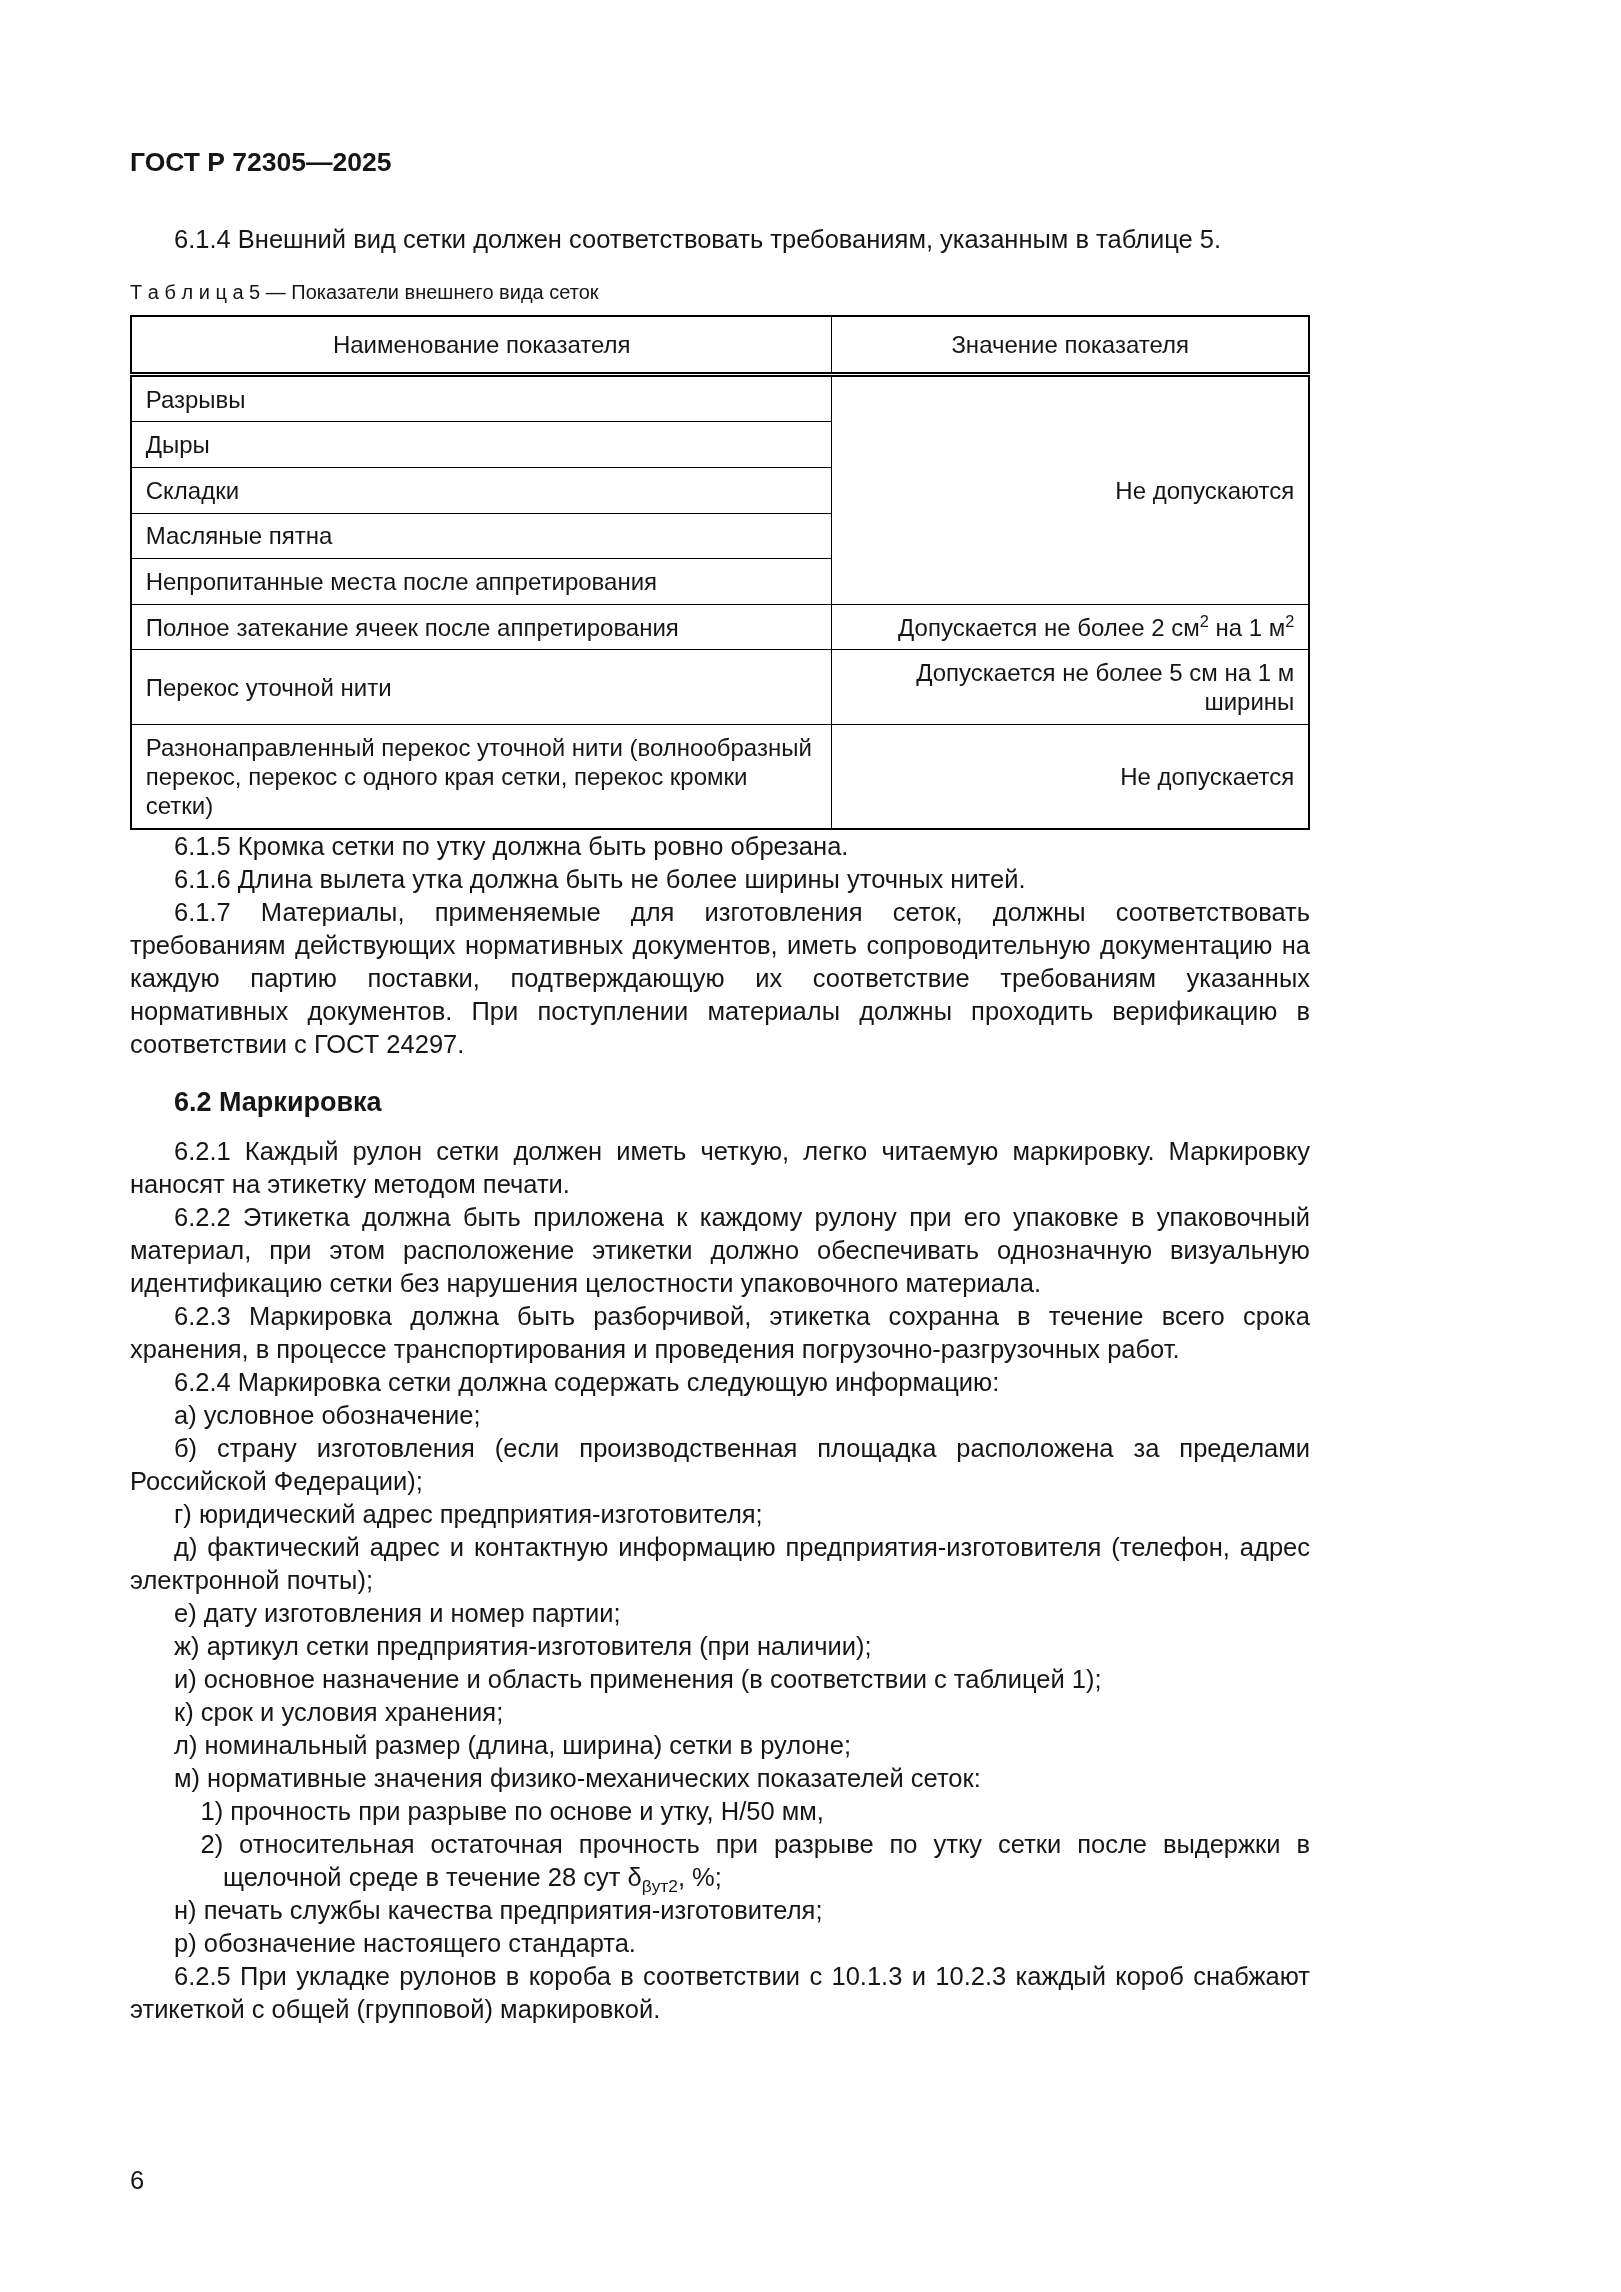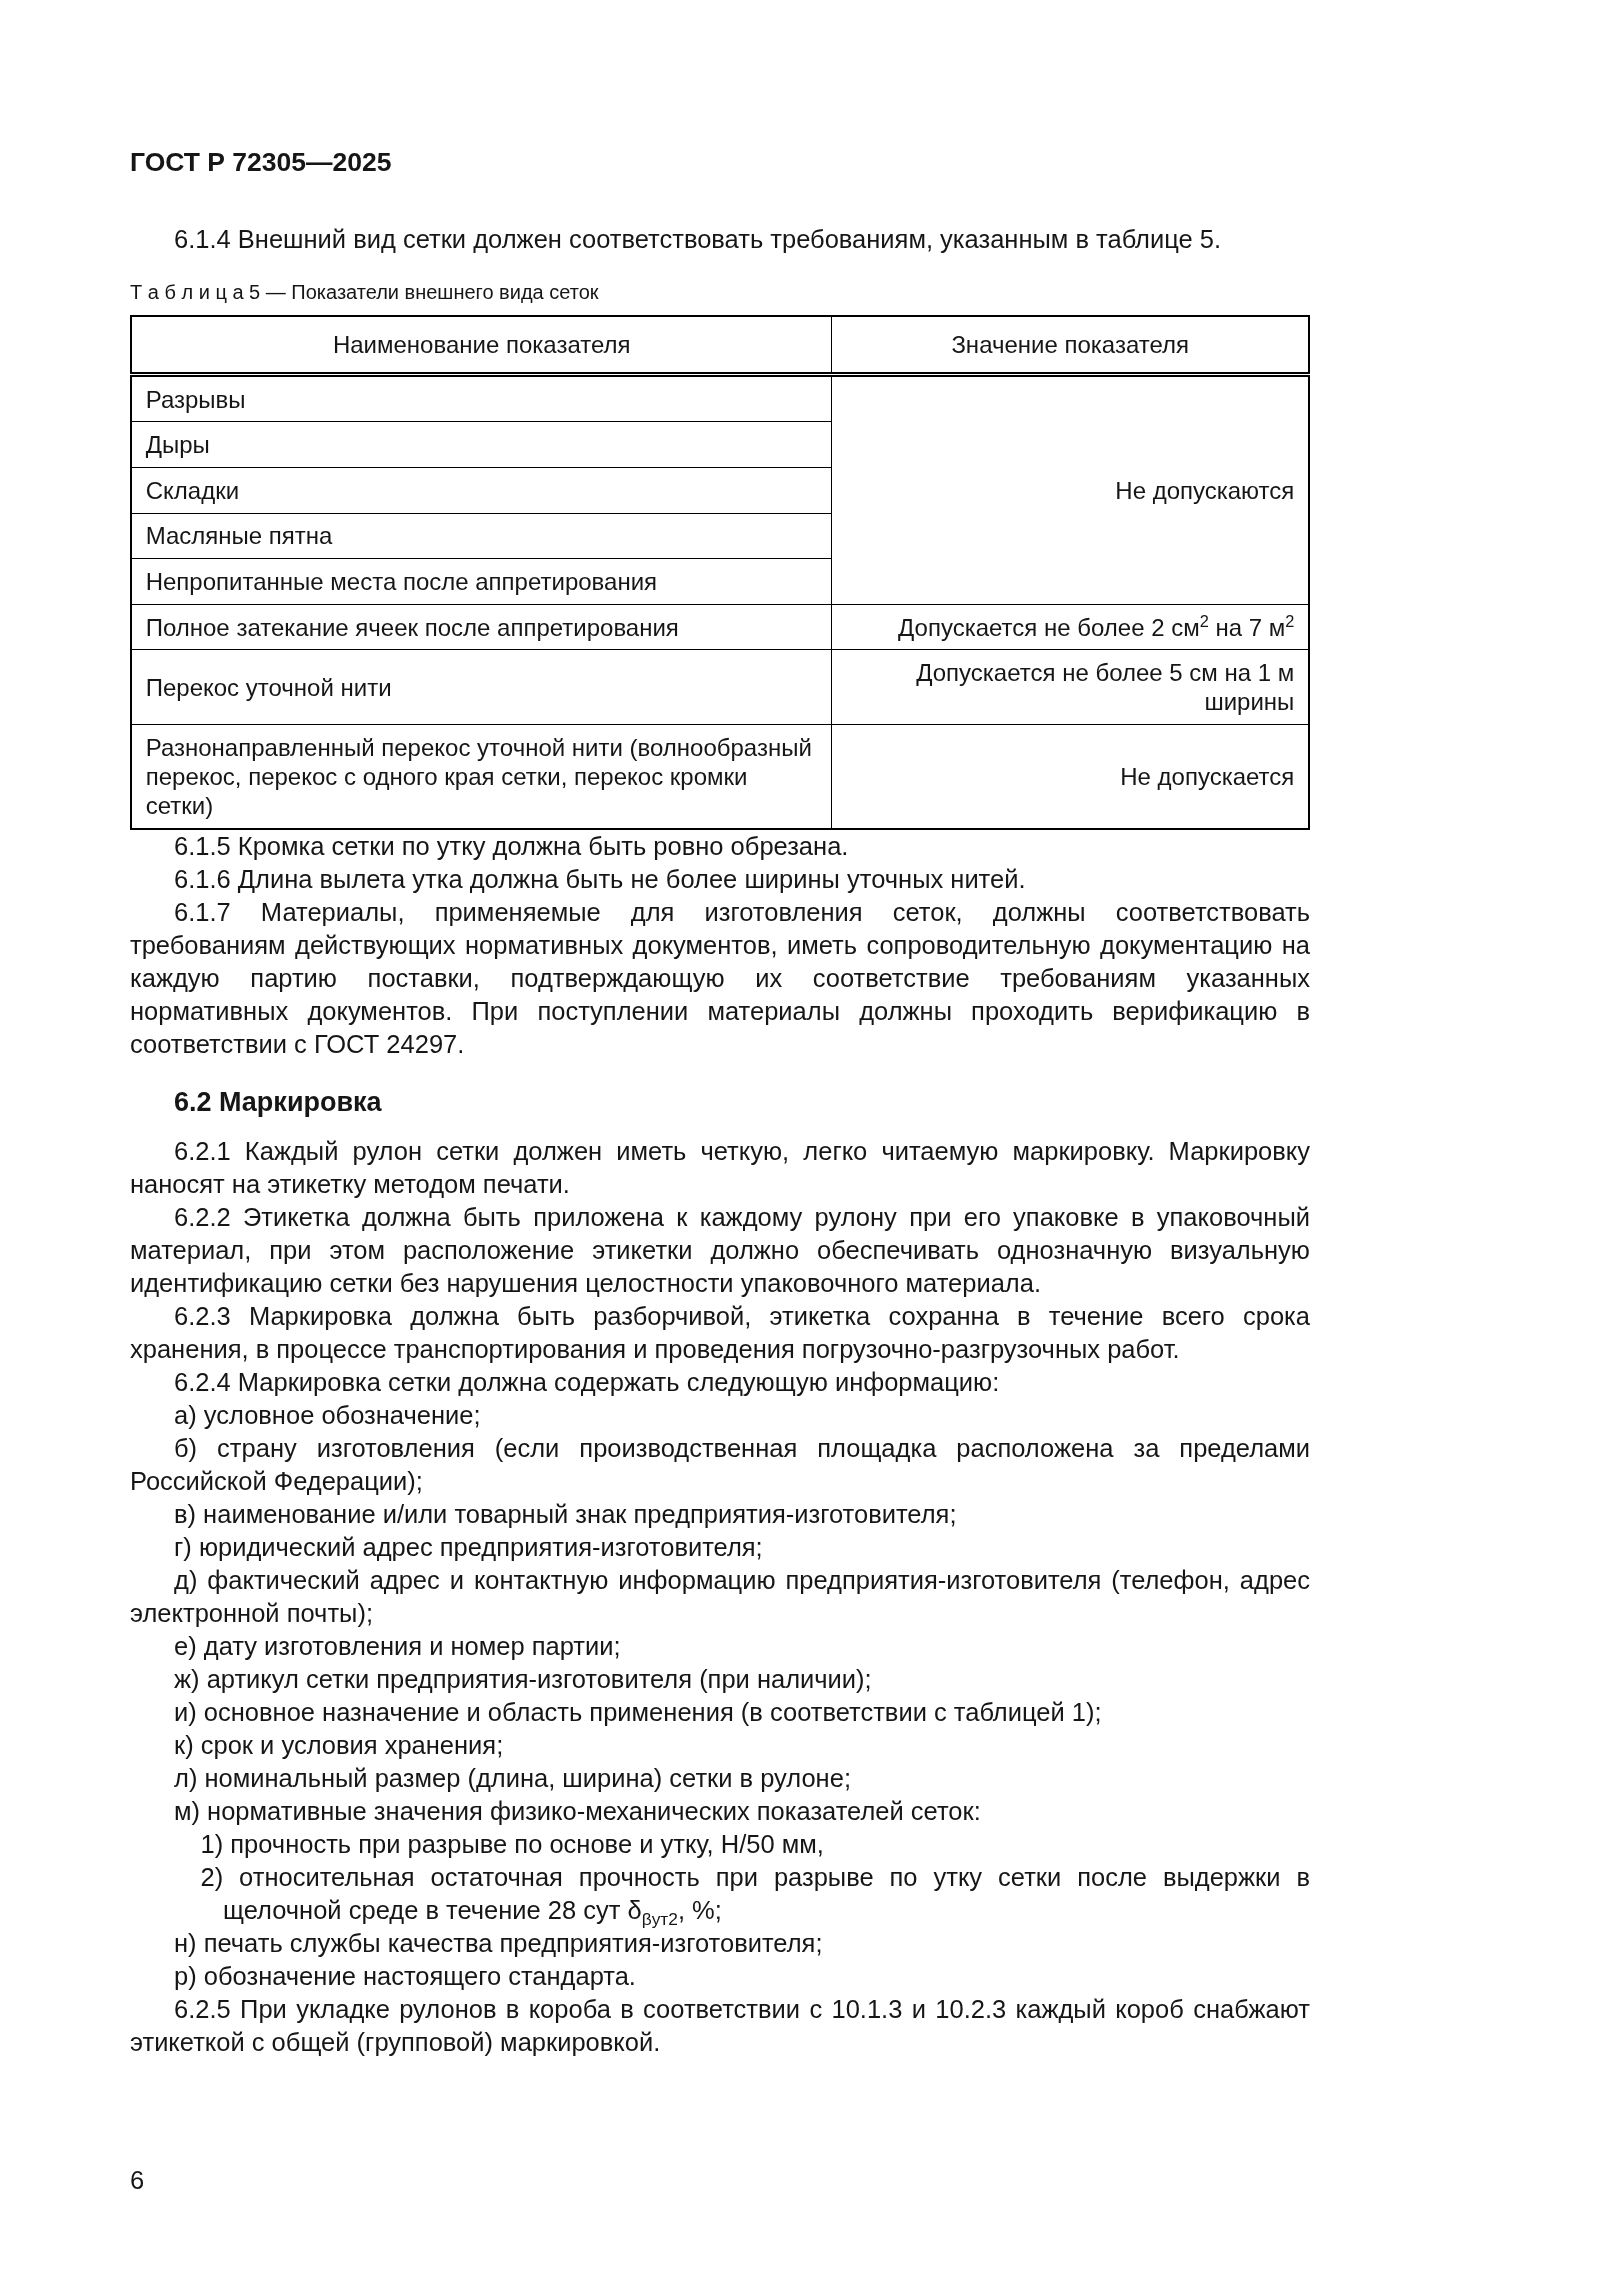--- a/index.html
+++ b/index.html
@@ -136,21 +136,21 @@
         <td>Складки</td>
       </tr>
       <tr>
         <td>Масляные пятна</td>
       </tr>
       <tr>
         <td>Непропитанные места после аппретирования</td>
       </tr>
       <tr>
         <td>Полное затекание ячеек после аппретирования</td>
-        <td class="val"><span>Допускается не более 2 см</span><sup class="sq">2</sup><span> на 7 м</span><sup class="sq">2</sup></td>
+        <td class="val"><span>Допускается не более 2 см</span><sup class="sq">2</sup><span> на 1 м</span><sup class="sq">2</sup></td>
       </tr>
       <tr>
         <td>Перекос уточной нити</td>
         <td class="val">Допускается не более 5 см на 1 м ширины</td>
       </tr>
       <tr>
         <td>Разнонаправленный перекос уточной нити (волнообразный перекос, перекос с одного края сетки, перекос кромки сетки)</td>
         <td class="val">Не допускается</td>
       </tr>
     </tbody>
@@ -162,21 +162,20 @@
 
   <p class="section-heading">6.2  Маркировка</p>
 
   <p class="para indent">6.2.1  Каждый рулон сетки должен иметь четкую, легко читаемую маркировку. Маркировку наносят на этикетку методом печати.</p>
   <p class="para indent">6.2.2  Этикетка должна быть приложена к каждому рулону при его упаковке в упаковочный материал, при этом расположение этикетки должно обеспечивать однозначную визуальную идентификацию сетки без нарушения целостности упаковочного материала.</p>
   <p class="para indent">6.2.3  Маркировка должна быть разборчивой, этикетка сохранна в течение всего срока хранения, в процессе транспортирования и проведения погрузочно-разгрузочных работ.</p>
   <p class="para indent">6.2.4  Маркировка сетки должна содержать следующую информацию:</p>
 
   <p class="para indent">а) условное обозначение;</p>
   <p class="para indent">б) страну изготовления (если производственная площадка расположена за пределами Российской Федерации);</p>
-  <p class="para indent">в) наименование и/или товарный знак предприятия-изготовителя;</p>
   <p class="para indent">г) юридический адрес предприятия-изготовителя;</p>
   <p class="para indent">д) фактический адрес и контактную информацию предприятия-изготовителя (телефон, адрес электронной почты);</p>
   <p class="para indent">е) дату изготовления и номер партии;</p>
   <p class="para indent">ж) артикул сетки предприятия-изготовителя (при наличии);</p>
   <p class="para indent">и) основное назначение и область применения (в соответствии с таблицей 1);</p>
   <p class="para indent">к) срок и условия хранения;</p>
   <p class="para indent">л) номинальный размер (длина, ширина) сетки в рулоне;</p>
   <p class="para indent">м) нормативные значения физико-механических показателей сеток:</p>
 
   <p class="subitem">1) прочность при разрыве по основе и утку, Н/50 мм,</p>

